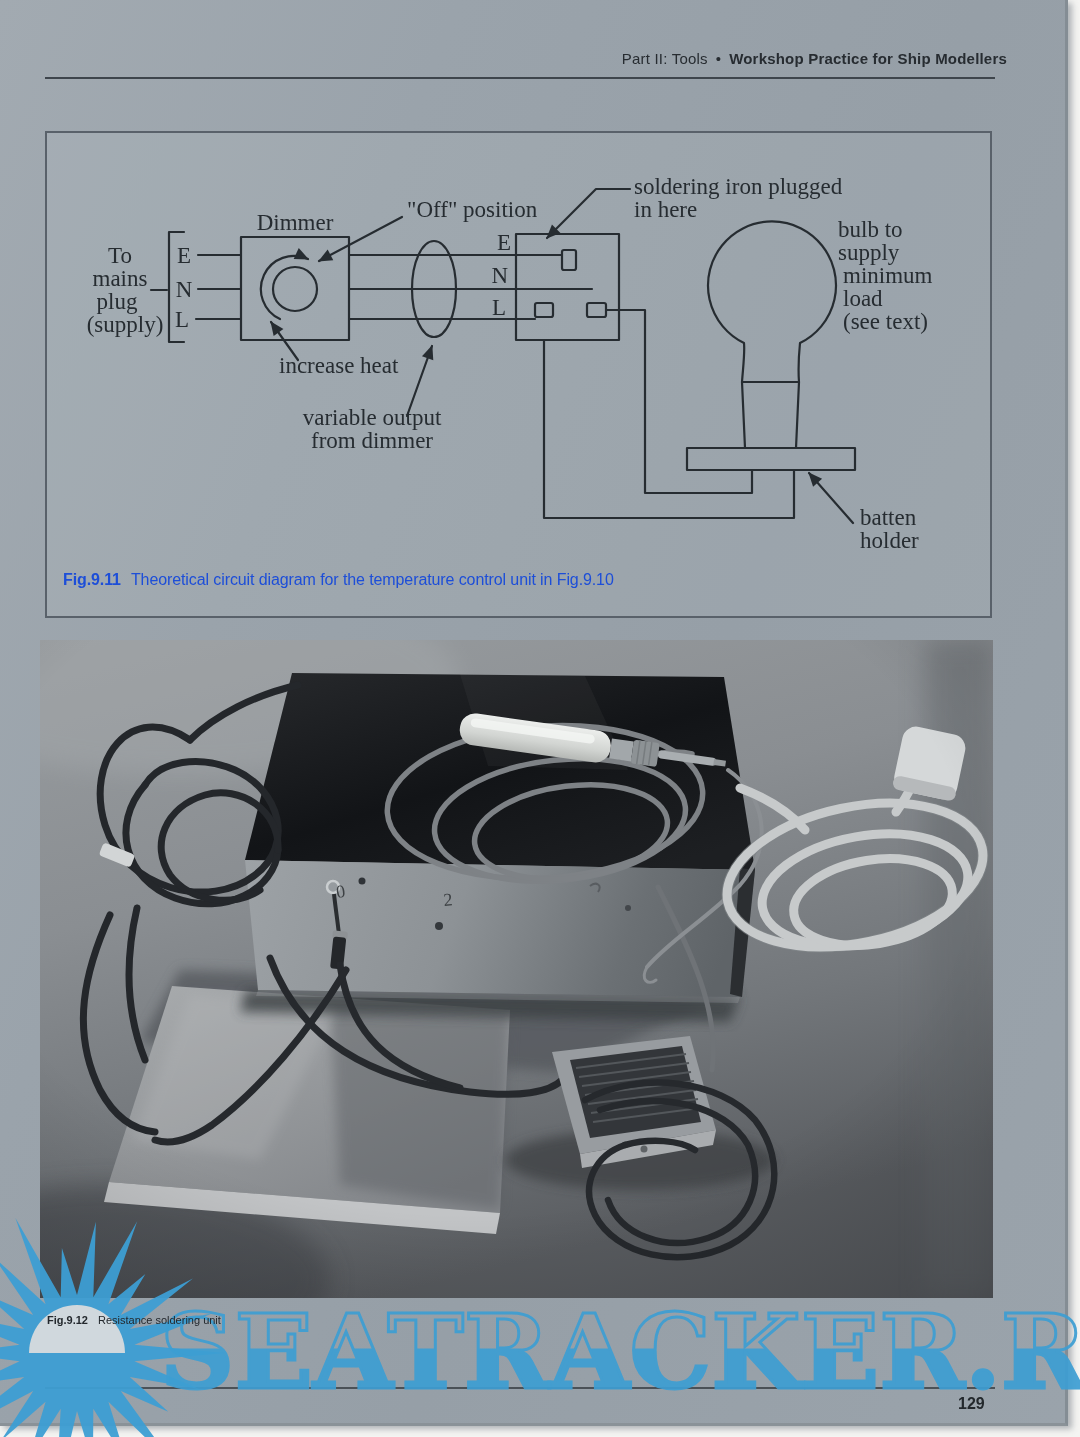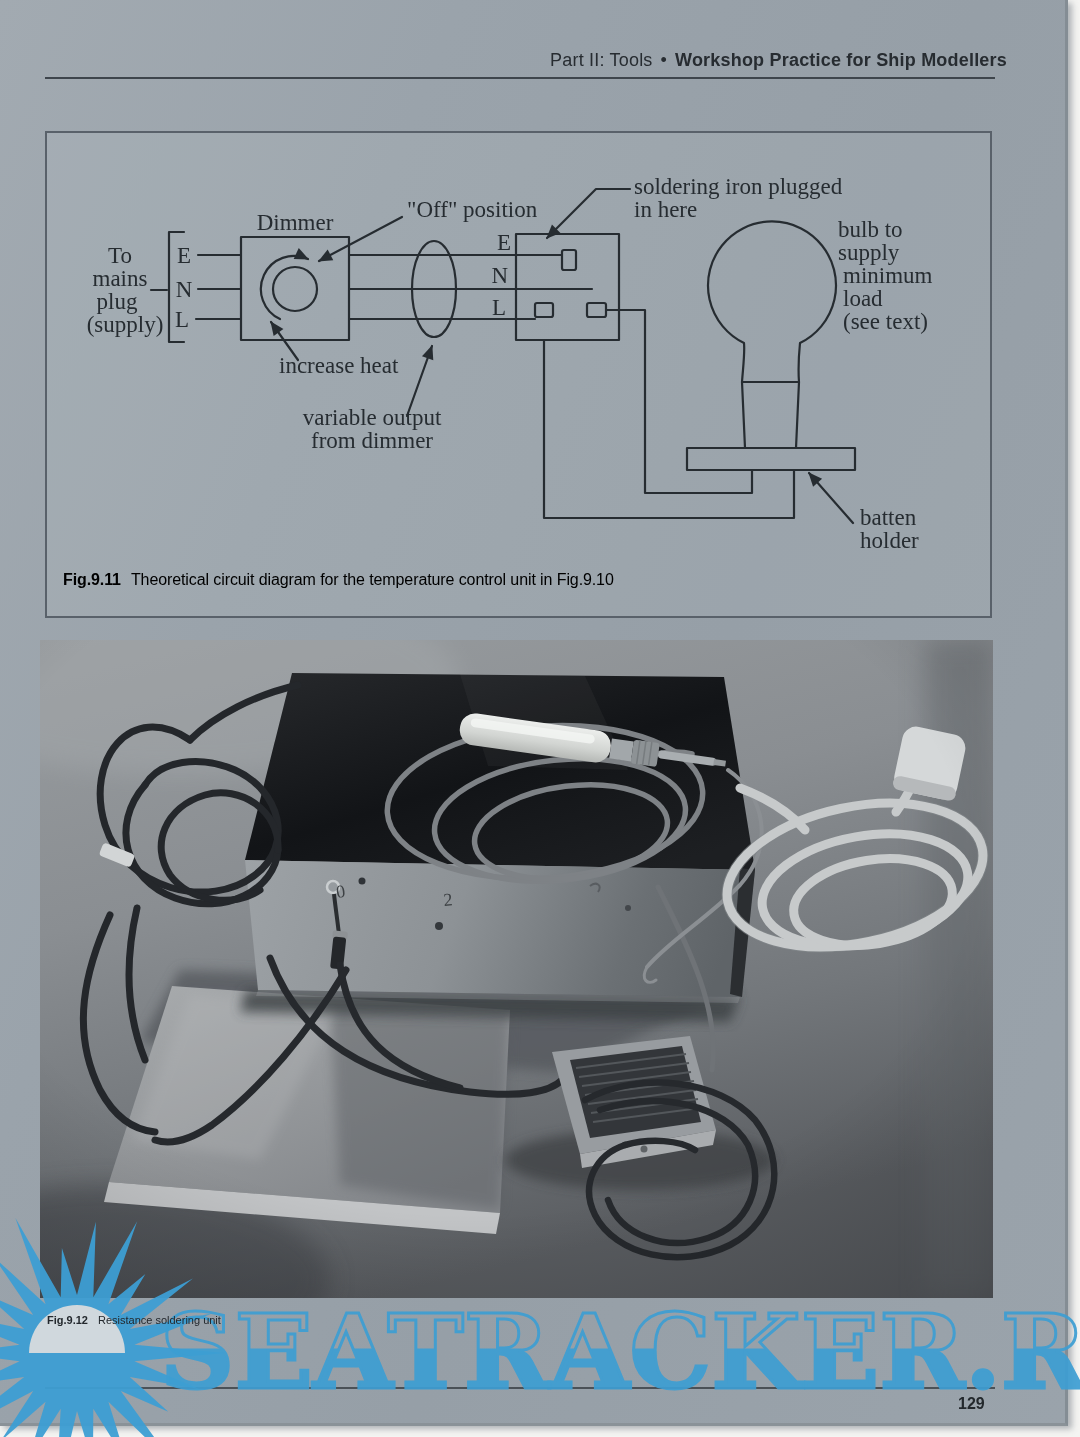--- a/index.html
+++ b/index.html
@@ -9,35 +9,35 @@
     font-family:"Liberation Sans",sans-serif;
   }
   .page{
     position:absolute;left:0;top:0;width:1065px;height:1423px;
     background:linear-gradient(112deg,#a2aab1 0%,#9aa3ab 28%,#969fa7 60%,#9aa3ab 100%);
     border-right:3px solid #848d94;
     border-bottom:3px solid #8a9298;
     box-shadow:4px 3px 6px rgba(90,100,110,.45);
   }
   .hdr{
-    position:absolute;top:50px;right:73px;font-size:18px;color:#272c31;
+    position:absolute;top:50px;right:73px;font-size:15px;color:#272c31;
     letter-spacing:.2px;white-space:nowrap;z-index:5;
   }
   .hdr .sep{margin:0 8px;}
   .hdr .book{font-weight:bold;}
   .rule{position:absolute;left:45px;width:950px;height:2px;background:#3e454c;z-index:4;}
   .rule.top{top:77px;}
   .rule.bottom{top:1387px;background:#4a5157;height:2px;}
   .figbox{
     position:absolute;left:45px;top:131px;width:943px;height:483px;
     border:2px solid #59616a;background:rgba(205,213,219,.10);z-index:5;
   }
   .figbox svg{position:absolute;left:0;top:0;}
   .figcap{
-    position:absolute;font-size:16px;color:#000000;letter-spacing:-0.1px;white-space:nowrap;
+    position:absolute;font-size:16px;color:#1d4ed8;letter-spacing:-0.1px;white-space:nowrap;
   }
   .figcap b{font-weight:bold;margin-right:10px;}
   .cap1{left:16px;top:438px;}
   .cap2{position:absolute;left:47px;top:1314px;z-index:33;font-size:11px;color:#23282d;white-space:nowrap;}
   .cap2 b{font-weight:bold;margin-right:10px;}
   .photo{
     position:absolute;left:40px;top:640px;width:953px;height:658px;z-index:6;
     background:#7b7f83;
   }
   .pagenum{position:absolute;left:958px;top:1395px;font-size:16px;font-weight:bold;color:#23282c;z-index:10;text-align:right;}

